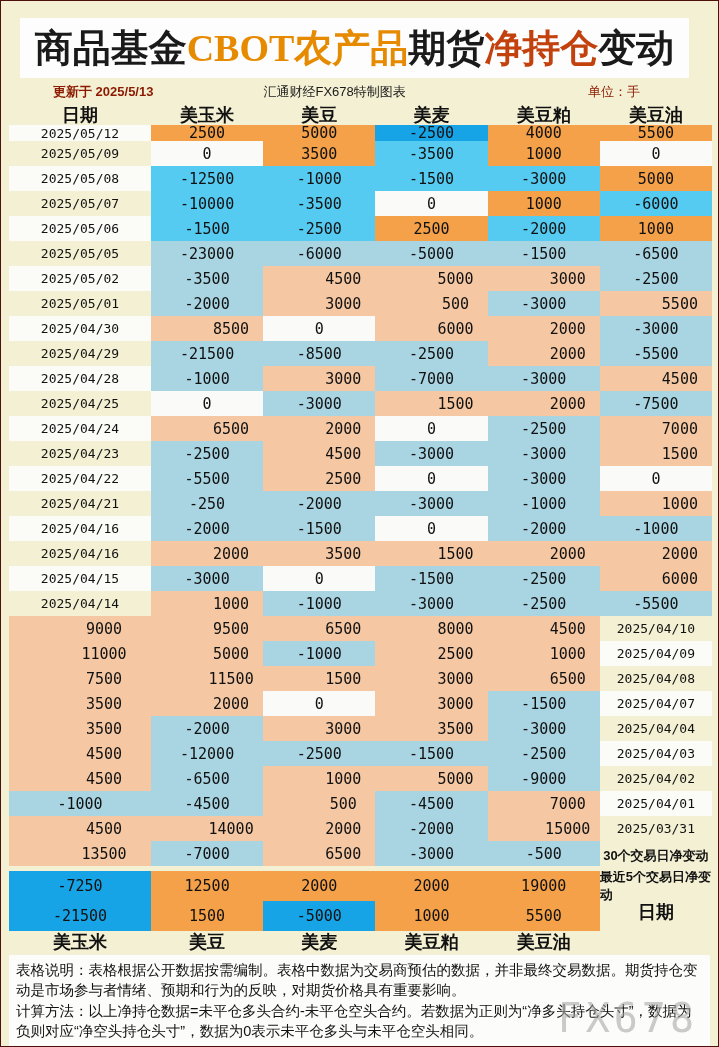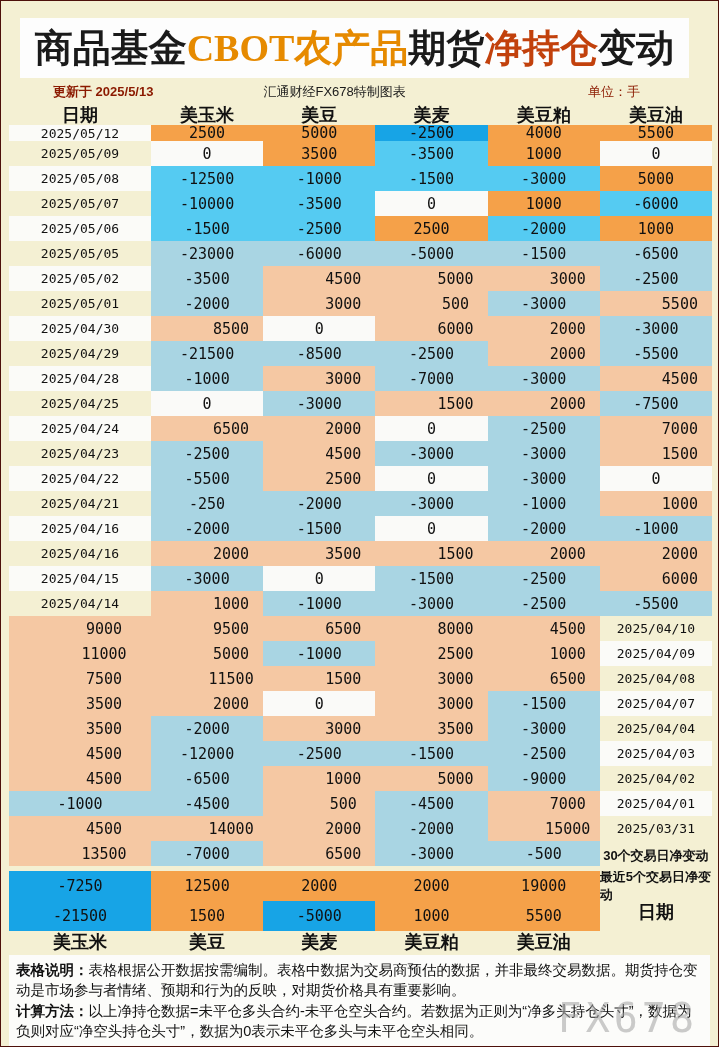--- a/index.html
+++ b/index.html
@@ -57,21 +57,21 @@
   .bg-date-c{background:transparent;}
   .notes{
     position:relative;
     margin:2px 8px 0 8px;
     background:#fcfcfa;
     padding:5px 7px 6px 7px;
     font-size:14.5px;line-height:1.38;color:#111;
     min-height:64px;
   }
   .note-line{margin:0 0 1px 0;}
-  .note-lead{font-weight:bold;}
+  .note-lead{font-weight:normal;}
   .watermark{
     position:absolute;right:12px;bottom:2px;
     font-family:"DejaVu Sans Mono",monospace;
     font-size:40px;letter-spacing:4px;
     color:rgba(160,160,160,0.55);
     pointer-events:none;
   }
 </style>
 </head>
 <body>

